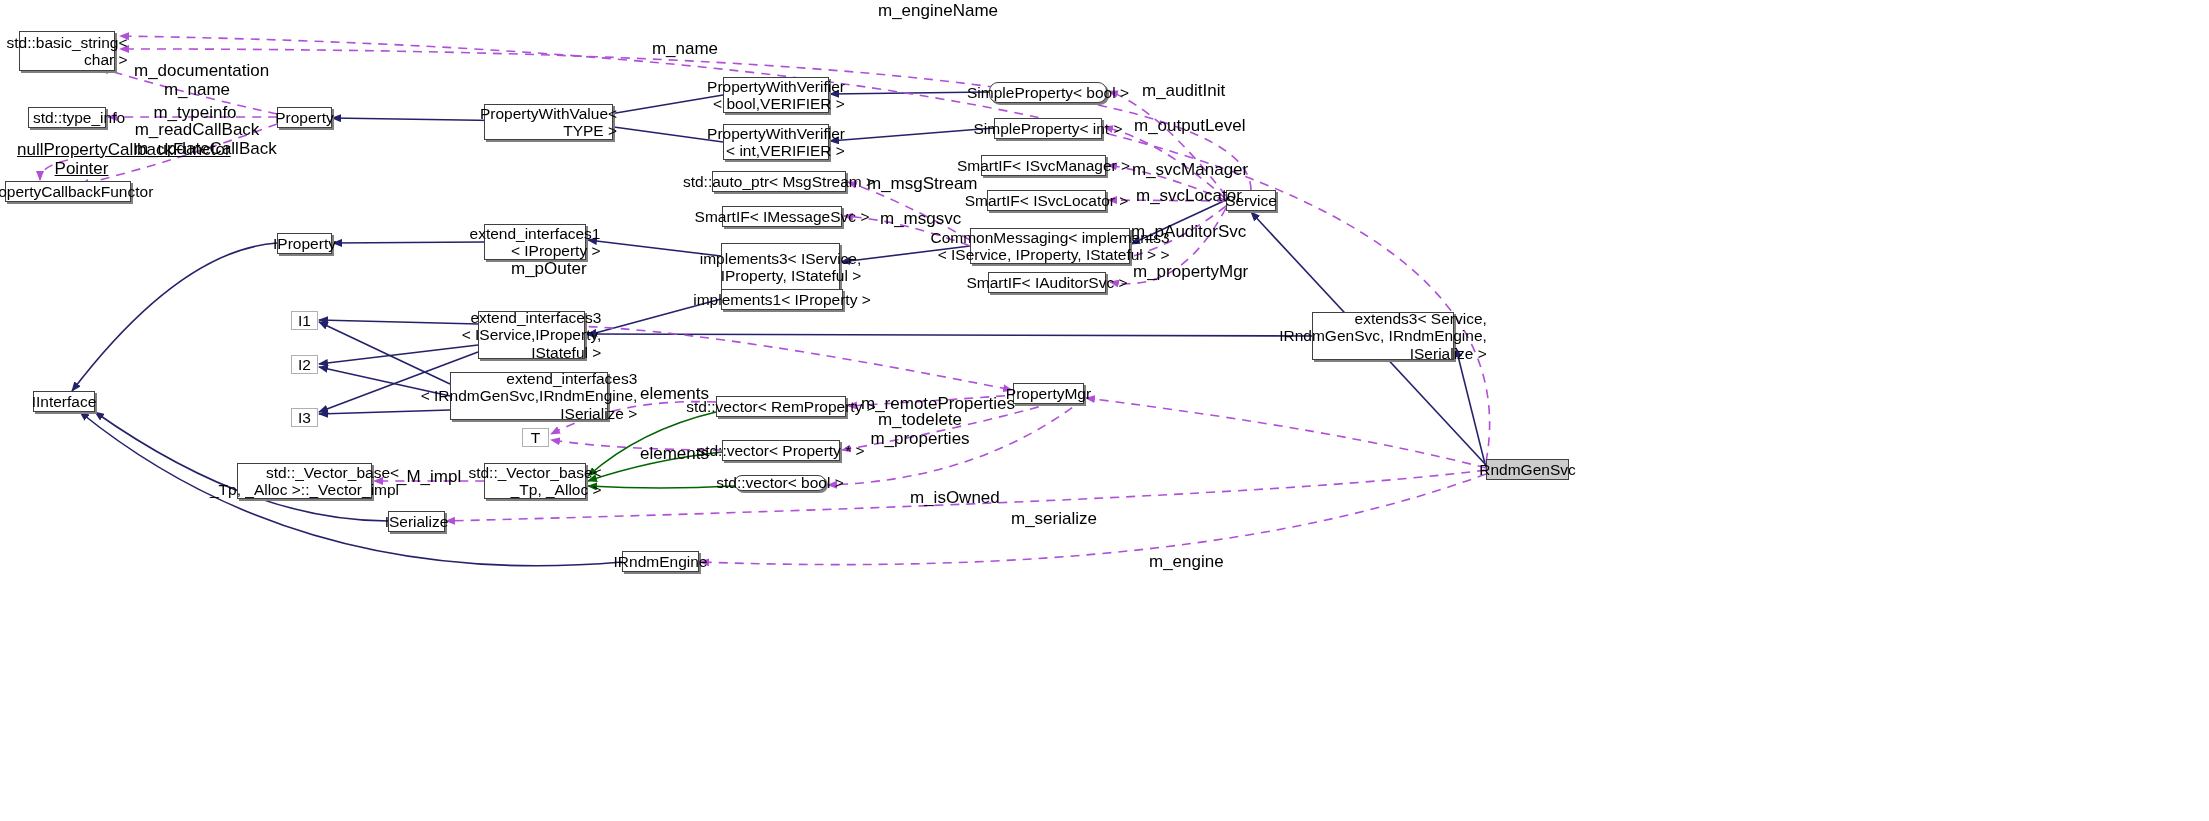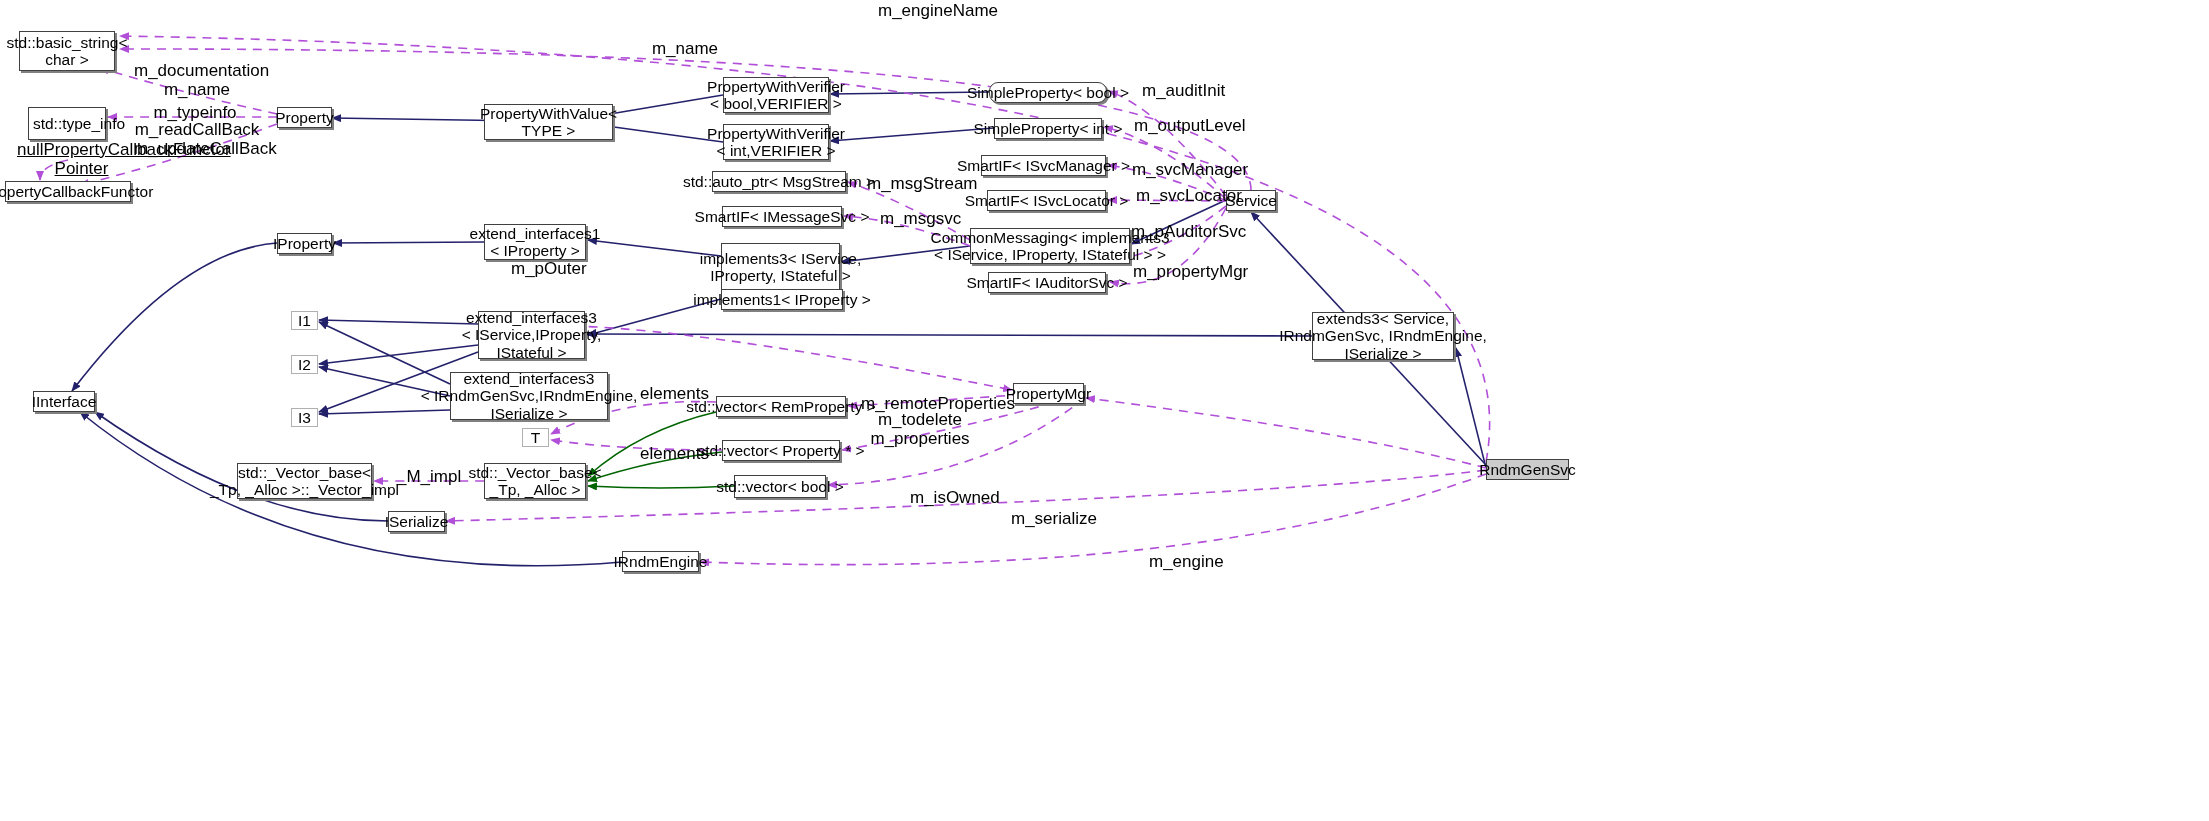--- a/index.html
+++ b/index.html
@@ -1,20 +1,20 @@
 <!DOCTYPE html>
 <html><head>
 <meta charset="utf-8">
 <style>
   html,body{margin:0;padding:0;background:#ffffff;}
   #root{position:relative;width:2209px;height:821px;overflow:hidden;
         font-family:"Liberation Sans","DejaVu Sans",sans-serif;background:#fff;}
   svg#edges{position:absolute;left:0;top:0;width:2209px;height:821px;}
   .node{position:absolute;box-sizing:border-box;display:flex;align-items:center;
-        justify-content:center;text-align:center;background:#ffffff;
+        justify-content:center;text-align:right;background:#ffffff;
         border:1px solid #404040;color:#000;line-height:1.12;
         font-size:15.5px;white-space:pre;}
   .node.shadow{box-shadow:2px 2px 0 0 #808080;}
   .node.light{border:1px solid #b0b0b0;}
   .node.highlight{background:#cccccc;border:1px solid #404040;}
   .edge-label{position:absolute;font-size:17px;color:#000;white-space:pre;
               text-align:center;line-height:1.12;background:transparent;}
 </style>
 </head>
 <body>
@@ -89,21 +89,21 @@
     <g stroke="#006400" stroke-width="1.6" fill="none" marker-end="url(#arrT)">
       <path d="M716,412 Q640,430 588,476"></path>
       <path d="M722,452 Q650,460 588,481"></path>
       <path d="M734,486 Q660,490 588,486"></path>
     </g>
   </svg>
 
   <div id="nodes-layer">
       <div class="node shadow" style="left: 19px; top: 31px; width: 96px; height: 40px;">std::basic_string&lt;
 char &gt;</div>
-      <div class="node shadow" style="left: 28px; top: 107px; width: 78px; height: 33px; padding-left: 24px;">std::type_info</div>
+      <div class="node shadow" style="left: 28px; top: 107px; width: 78px; height: 21px; padding-left: 24px;">std::type_info</div>
       <div class="node shadow" style="left: 5px; top: 181px; width: 126px; height: 21px;">PropertyCallbackFunctor</div>
       <div class="node shadow" style="left: 277px; top: 107px; width: 55px; height: 21px;">Property</div>
       <div class="node shadow" style="left: 277px; top: 233px; width: 55px; height: 21px;">IProperty</div>
       <div class="node shadow" style="left: 33px; top: 391px; width: 62px; height: 21px;">IInterface</div>
       <div class="node shadow" style="left: 484px; top: 104px; width: 129px; height: 36px;">PropertyWithValue&lt;
 TYPE &gt;</div>
       <div class="node shadow" style="left: 723px; top: 77px; width: 106px; height: 36px;">PropertyWithVerifier
 &lt; bool,VERIFIER &gt;</div>
       <div class="node shadow" style="left: 723px; top: 124px; width: 106px; height: 36px;">PropertyWithVerifier
 &lt; int,VERIFIER &gt;</div>
@@ -131,21 +131,21 @@
       <div class="node shadow" style="left: 981px; top: 155px; width: 125px; height: 21px;">SmartIF&lt; ISvcManager &gt;</div>
       <div class="node shadow" style="left: 987px; top: 190px; width: 119px; height: 21px;">SmartIF&lt; ISvcLocator &gt;</div>
       <div class="node shadow" style="left: 988px; top: 272px; width: 118px; height: 21px;">SmartIF&lt; IAuditorSvc &gt;</div>
       <div class="node shadow" style="left: 1226px; top: 190px; width: 50px; height: 21px;">Service</div>
       <div class="node shadow" style="left: 1312px; top: 312px; width: 142px; height: 48px;">extends3&lt; Service,
 IRndmGenSvc, IRndmEngine,
 ISerialize &gt;</div>
       <div class="node shadow" style="left: 1013px; top: 383px; width: 71px; height: 21px;">PropertyMgr</div>
       <div class="node shadow" style="left: 716px; top: 396px; width: 130px; height: 21px;">std::vector&lt; RemProperty &gt;</div>
       <div class="node shadow" style="left: 722px; top: 440px; width: 118px; height: 21px;">std::vector&lt; Property * &gt;</div>
-      <div class="node shadow" style="left: 734px; top: 475px; width: 92px; height: 23px;">std::vector&lt; bool &gt;</div>
+      <div class="node shadow" style="left: 734px; top: 475px; width: 92px; height: 16px; border-radius: 10px;">std::vector&lt; bool &gt;</div>
       <div class="node shadow" style="left: 237px; top: 463px; width: 135px; height: 36px;">std::_Vector_base&lt;
 _Tp, _Alloc &gt;::_Vector_impl</div>
       <div class="node shadow" style="left: 484px; top: 463px; width: 102px; height: 36px;">std::_Vector_base&lt;
 _Tp, _Alloc &gt;</div>
       <div class="node shadow" style="left: 388px; top: 511px; width: 57px; height: 21px;">ISerialize</div>
       <div class="node shadow" style="left: 622px; top: 551px; width: 77px; height: 21px;">IRndmEngine</div>
       <div class="node highlight" style="left: 1486px; top: 459px; width: 83px; height: 21px;">RndmGenSvc</div>
     </div>
   <div id="labels-layer">
       <div class="edge-label" style="left: 873px; top: 1px; width: 130px;">m_engineName</div>

